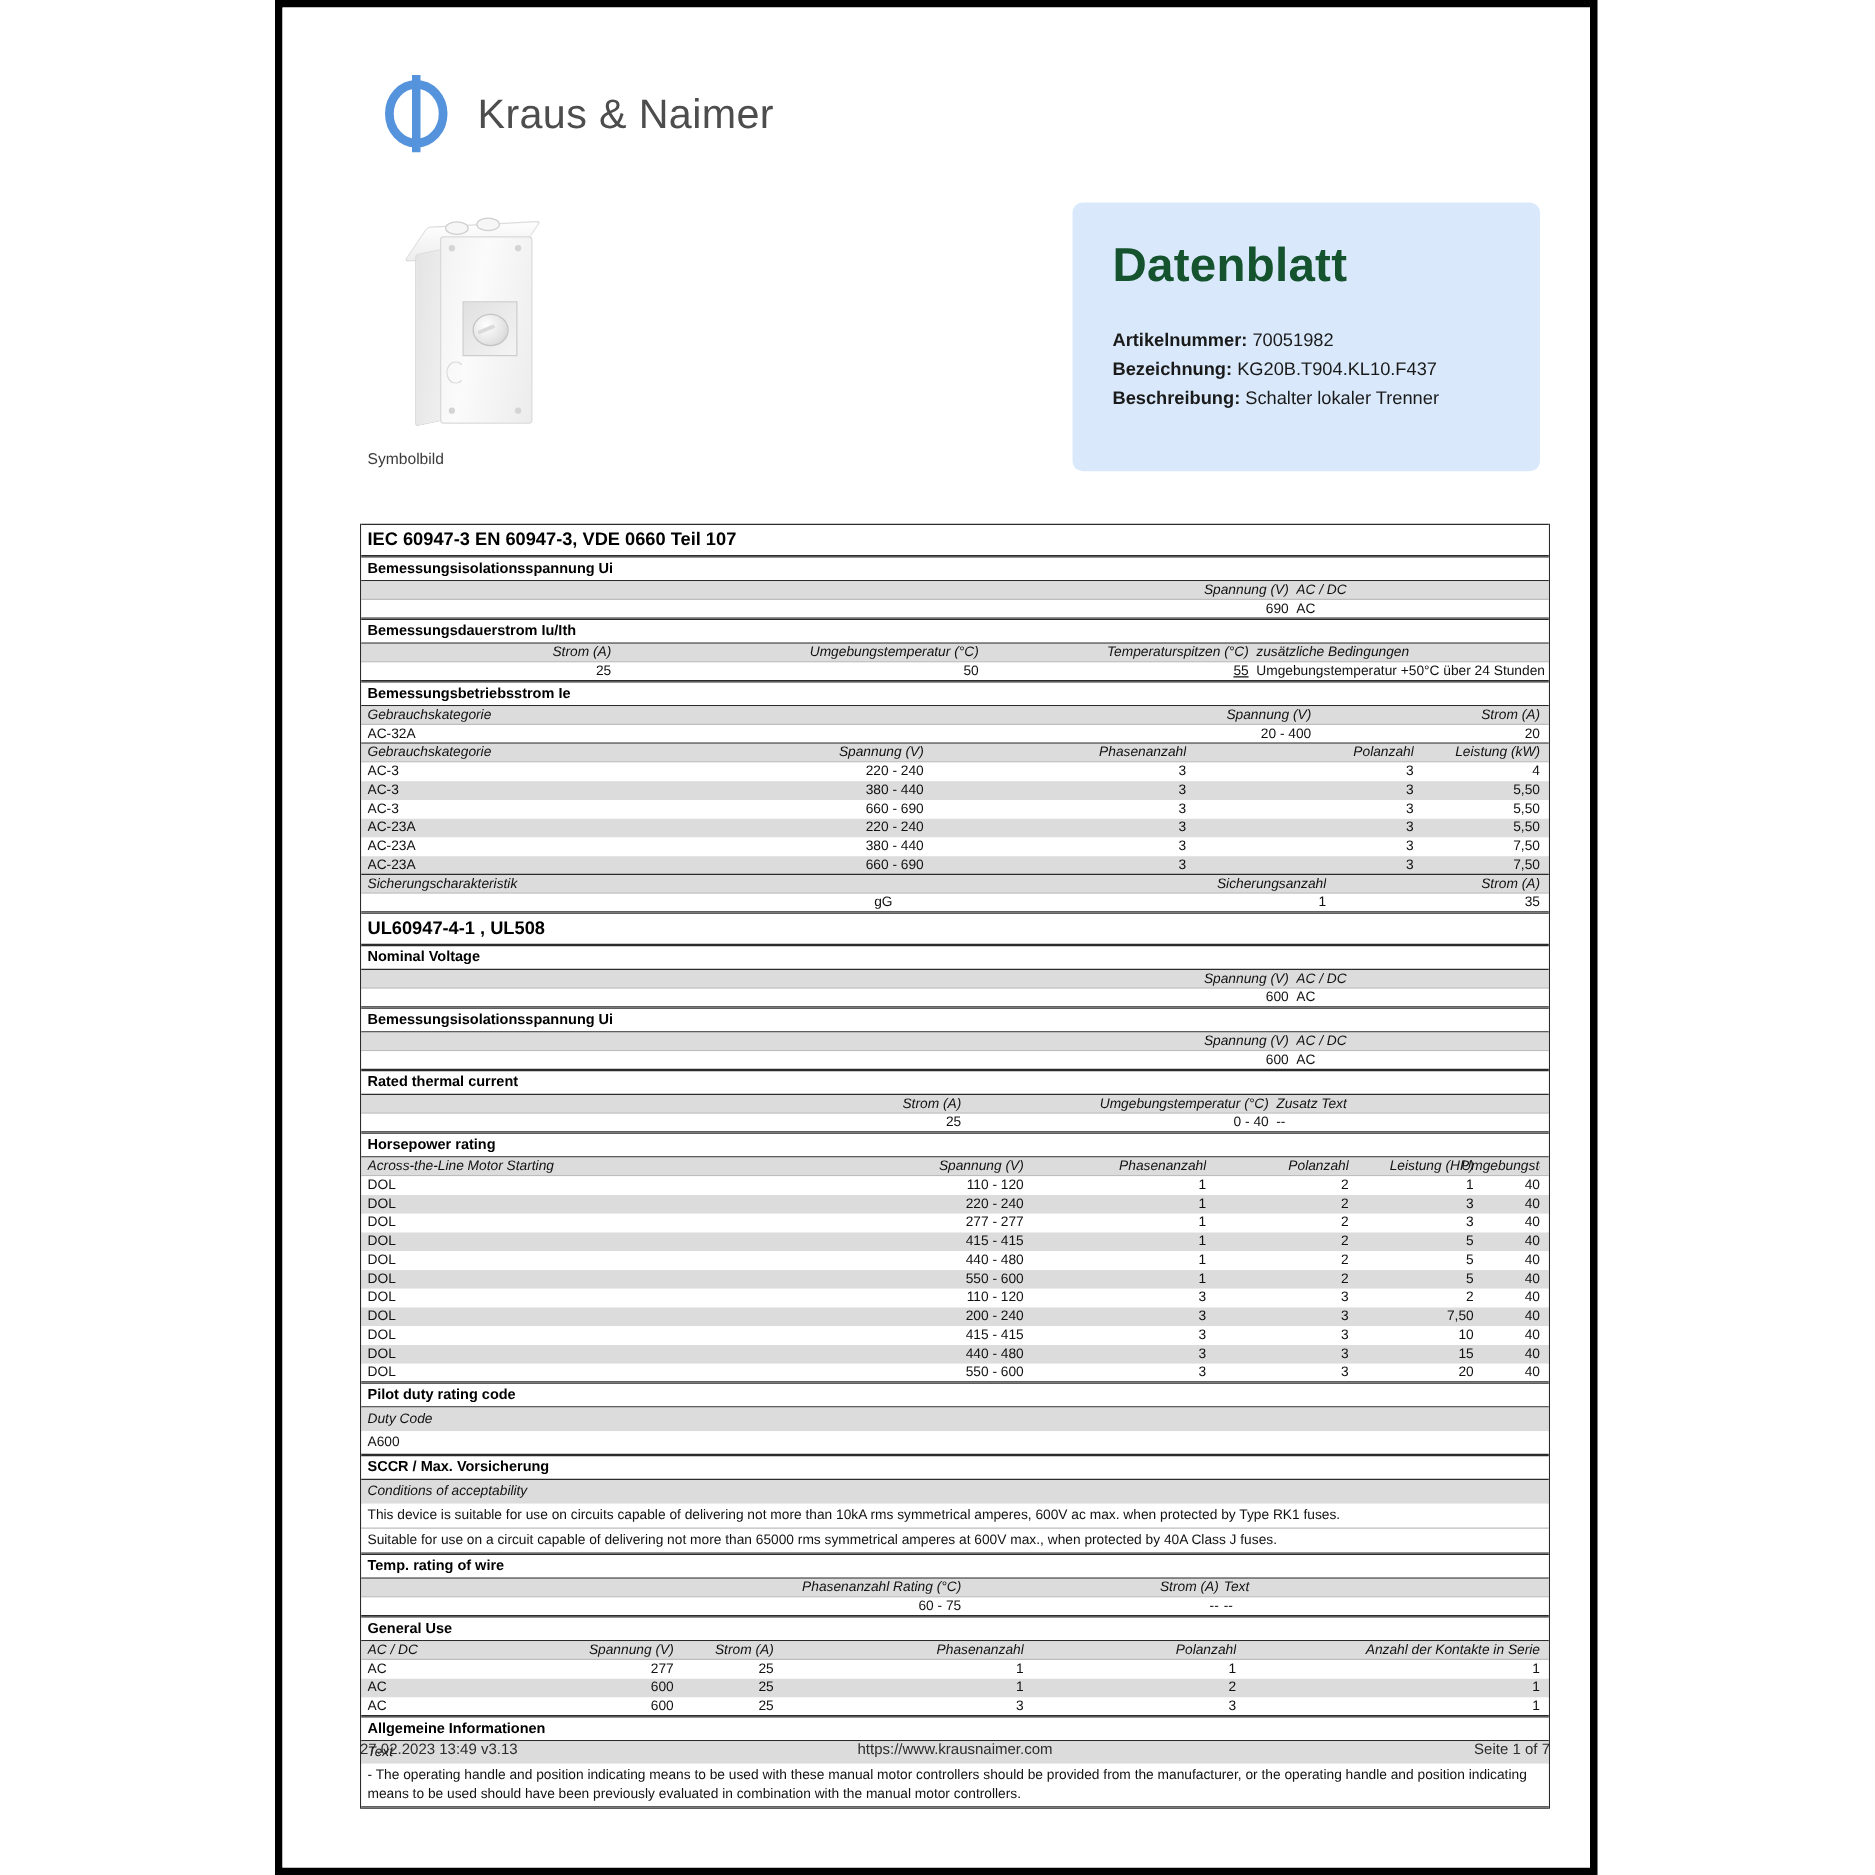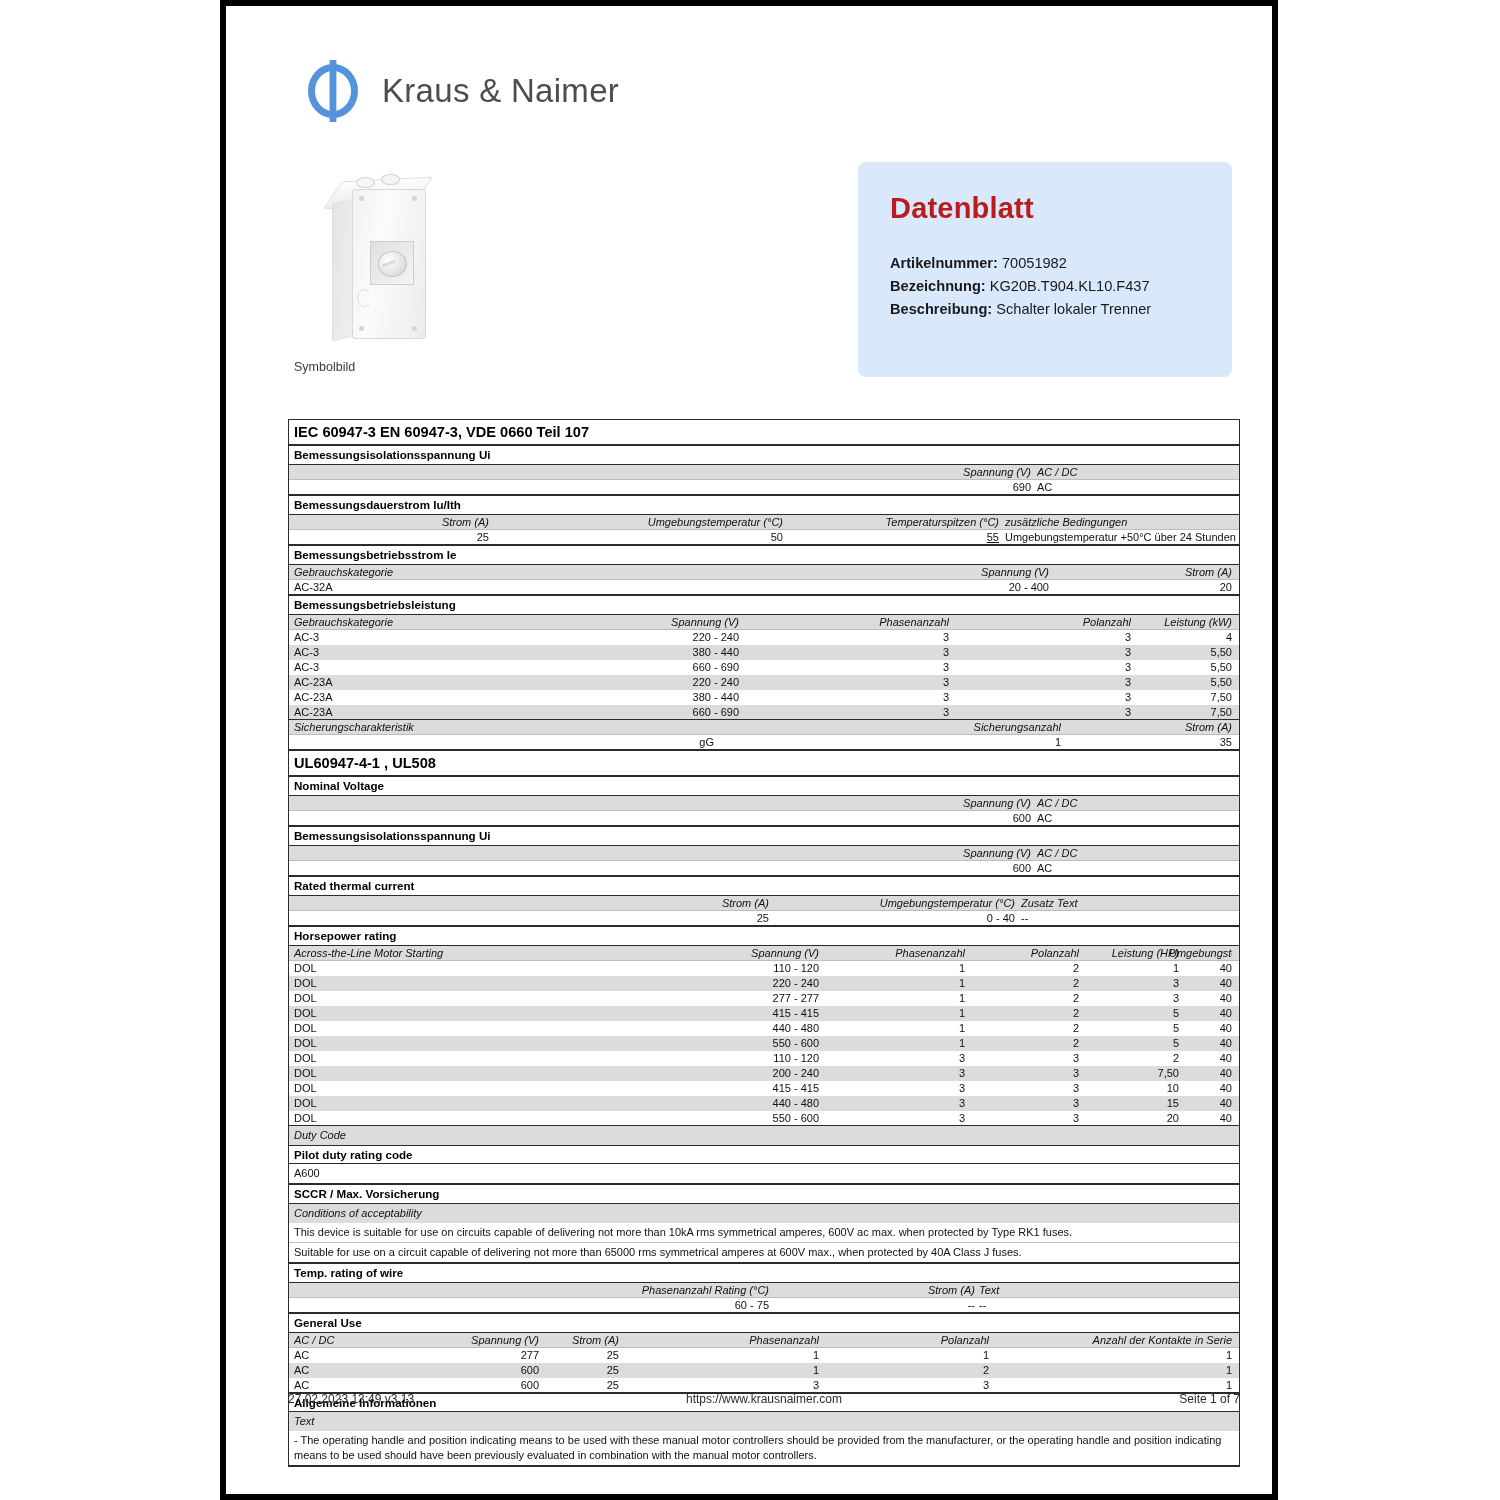--- a/index.html
+++ b/index.html
@@ -164,23 +164,23 @@
     left: 632px;
     top: 156px;
     width: 374px;
     height: 215px;
     background: #d9e9fb;
     border-radius: 8px;
     box-sizing: border-box;
     padding: 30px 0 0 32px;
   }
   #info-title {
-    font-size: 29px;
+    font-size: 38px;
     font-weight: bold;
-    color: #b91c1c;
+    color: #14532d;
     margin: 0 0 30px 0;
     letter-spacing: .2px;
   }
   .info-line {
     font-size: 14.6px;
     color: #1a1a1a;
     margin-bottom: 7px;
     white-space: nowrap;
   }
   .info-line b { font-weight: bold; }
@@ -353,21 +353,20 @@
         <div class="row col-head">
           <span class="cell l" style="left: 5px; width: 400px;">Gebrauchskategorie</span>
           <span class="cell r" style="left: 380px; width: 380px;">Spannung (V)</span>
           <span class="cell r" style="left: 760px; width: 183px;">Strom (A)</span>
         </div>
         <div class="row data last">
           <span class="cell l" style="left: 5px; width: 400px;">AC-32A</span>
           <span class="cell r" style="left: 380px; width: 380px;">20 - 400</span>
           <span class="cell r" style="left: 760px; width: 183px;">20</span>
         </div>
-        <div class="row sec-head">Bemessungsbetriebsleistung</div>
         <div class="row col-head">
           <span class="cell l" style="left: 5px; width: 260px;">Gebrauchskategorie</span>
           <span class="cell r" style="left: 230px; width: 220px;">Spannung (V)</span>
           <span class="cell r" style="left: 460px; width: 200px;">Phasenanzahl</span>
           <span class="cell r" style="left: 650px; width: 192px;">Polanzahl</span>
           <span class="cell r" style="left: 845px; width: 98px;">Leistung (kW)</span>
         </div>
         <div class="row data">
           <span class="cell l" style="left: 5px; width: 260px;">AC-3</span>
           <span class="cell r" style="left: 230px; width: 220px;">220 - 240</span>
@@ -540,22 +539,22 @@
           <span class="cell r" style="left: 880px; width: 63px;">40</span>
         </div>
         <div class="row data last">
           <span class="cell l" style="left: 5px; width: 400px;">DOL</span>
           <span class="cell r" style="left: 330px; width: 200px;">550 - 600</span>
           <span class="cell r" style="left: 536px; width: 140px;">3</span>
           <span class="cell r" style="left: 660px; width: 130px;">3</span>
           <span class="cell r" style="left: 780px; width: 110px;">20</span>
           <span class="cell r" style="left: 880px; width: 63px;">40</span>
         </div>
+        <div class="row sec-head">Pilot duty rating code</div>
         <div class="row textrow alt" style="font-style: italic;">Duty Code</div>
-        <div class="row sec-head">Pilot duty rating code</div>
         <div class="row textrow lastb">A600</div>
         <div class="row sec-head">SCCR / Max. Vorsicherung</div>
         <div class="row textrow alt" style="font-style: italic;">Conditions of acceptability</div>
         <div class="row textrow">This device is suitable for use on circuits capable of delivering not more than 10kA rms symmetrical amperes, 600V ac max. when protected by Type RK1 fuses.</div>
         <div class="row textrow lastb" style="border-top: 1px solid rgb(189, 189, 189);">Suitable for use on a circuit capable of delivering not more than 65000 rms symmetrical amperes at 600V max., when protected by 40A Class J fuses.</div>
         <div class="row sec-head">Temp. rating of wire</div>
         <div class="row col-head">
           <span class="cell r" style="left: 0px; width: 480px;">Phasenanzahl Rating (°C)</span>
           <span class="cell r" style="left: 486px; width: 200px;">Strom (A)</span>
           <span class="cell l" style="left: 690px; width: 258px;">Text</span>

